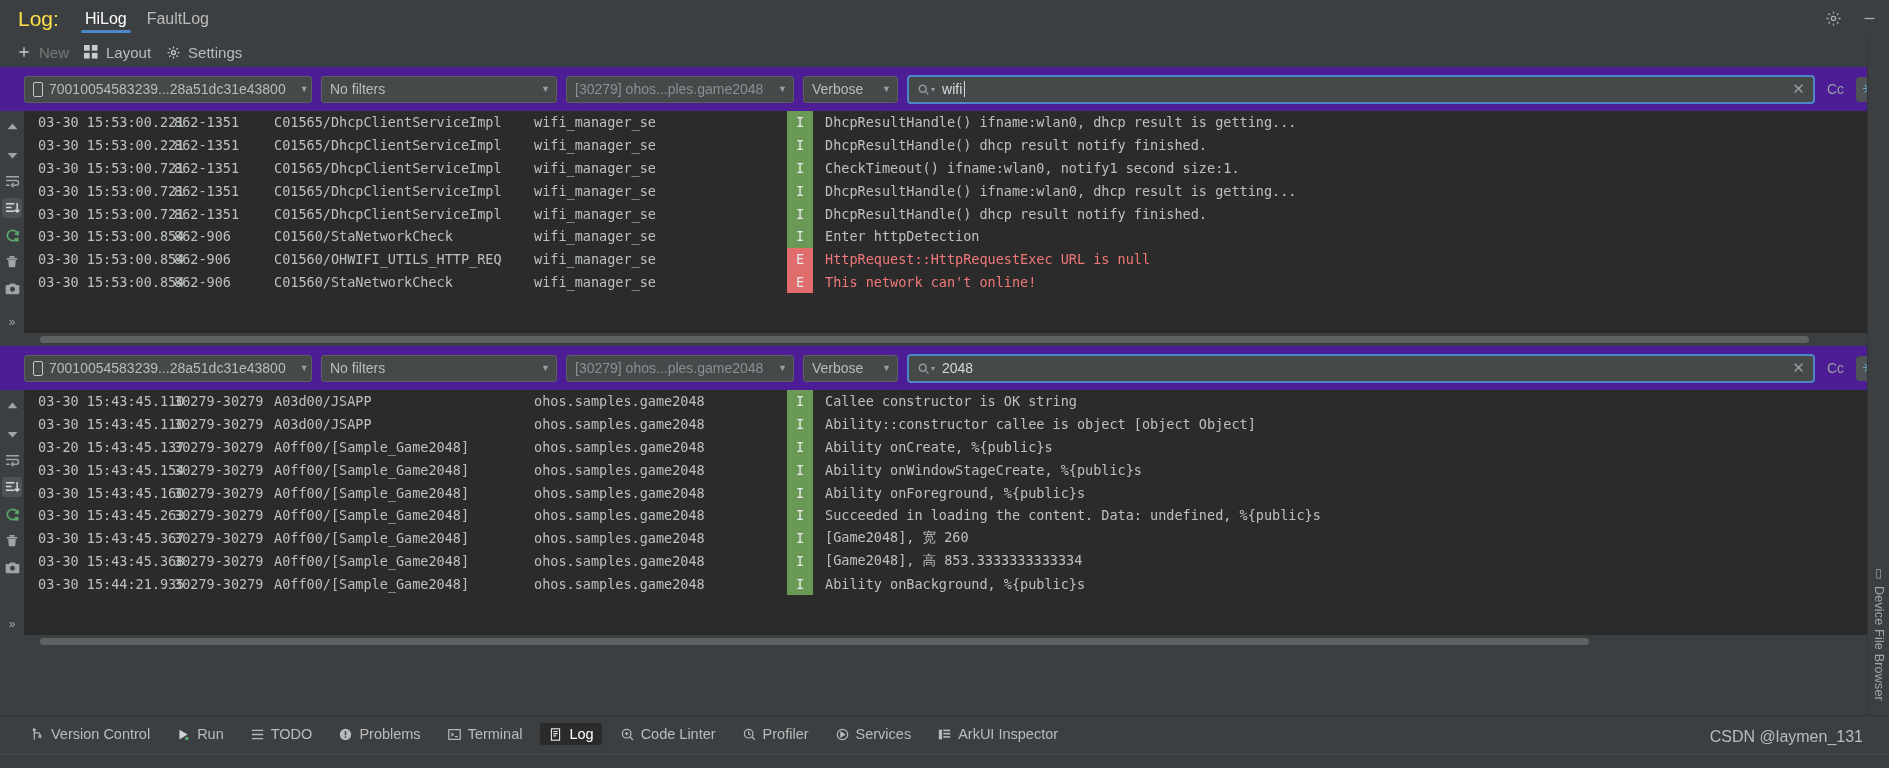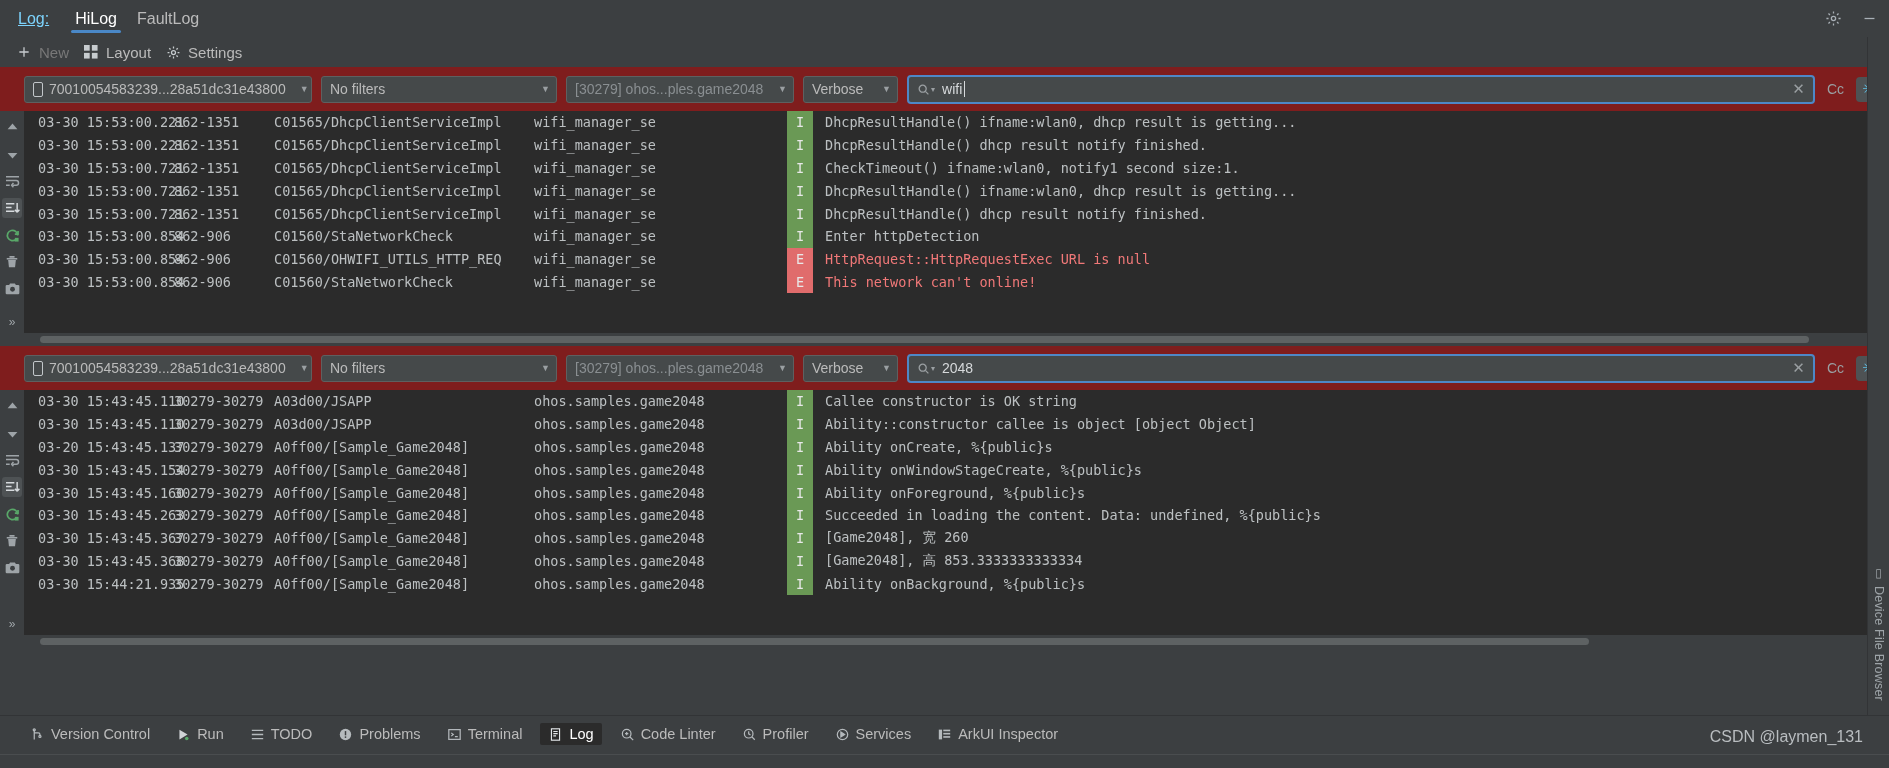--- a/index.html
+++ b/index.html
@@ -14,24 +14,23 @@
   
   .titlebar {
     height: 37px;
     background: #3c3f41;
     display: flex;
     align-items: center;
     padding-left: 18px;
     position: relative;
   }
   .titlebar .log-label {
-    color: #7dd3fc;
-    font-size: 16px;
+    color: #fde047;
+    font-size: 21px;
     margin-right: 16px;
-    text-decoration: underline;
   }
   .tab {
     color: #bbbbbb;
     font-size: 16px;
     padding: 0 10px;
     height: 37px;
     line-height: 37px;
     position: relative;
     cursor: default;
   }
@@ -74,21 +73,21 @@
   }
   .tb2-item.disabled { color: #787878; }
   .tb2-item .ic { width: 16px; height: 16px; display: inline-flex; align-items: center; justify-content: center; }
 
   
   .panel {
     position: relative;
   }
   .filterbar {
     height: 44px;
-    background: #7f1d1d;
+    background: #4c1d95;
     display: flex;
     align-items: center;
     padding: 0 8px 0 24px;
     gap: 9px;
   }
   .combo {
     height: 27px;
     background: #45494a;
     border: 1px solid #5e6060;
     border-radius: 3px;

